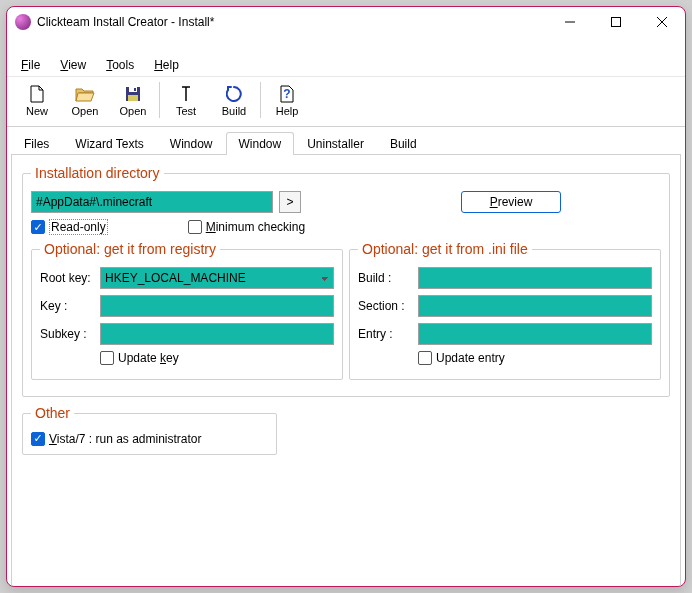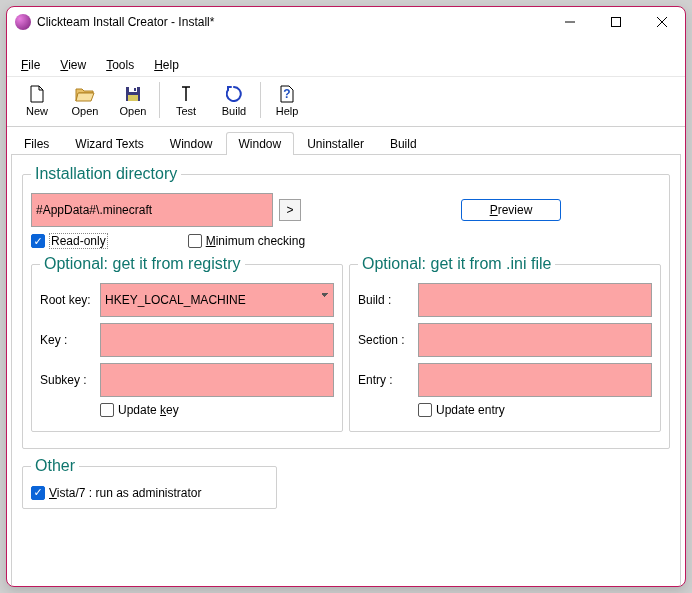--- a/index.html
+++ b/index.html
@@ -18,23 +18,23 @@
 .toolbar { height: 50px; display: flex; align-items: flex-end; padding: 0 6px 4px 6px; border-bottom: 1px solid #d0d0d0; gap: 0; }
 .toolbtn { width: 48px; height: 44px; display: flex; flex-direction: column; align-items: center; justify-content: center; gap: 1px; }
 .toolbtn .ticon { width: 20px; height: 20px; display: flex; align-items: center; justify-content: center; }
 .toolbtn .tlabel { font-size: 11px; color: #000; }
 .toolsep { width: 1px; height: 36px; background: #d0d0d0; margin: 0 2px 4px 2px; }
 .tabbar { display: flex; align-items: flex-end; padding: 4px 4px 0 4px; }
 .tab { padding: 4px 12px; border: 1px solid transparent; border-bottom: none; position: relative; top: 1px; background: #fff; }
 .tab.active { border-color: #d0d0d0; border-top-left-radius: 3px; border-top-right-radius: 3px; z-index: 2; }
 .tabpanel { margin: 0 4px 4px 4px; border: 1px solid #d0d0d0; height: 460px; padding: 10px; position: relative; }
 fieldset.group { border: 1px solid #d0d0d0; border-radius: 2px; padding: 10px 8px 8px 8px; margin-bottom: 8px; position: relative; }
-fieldset.group > legend { font-size: 16px; padding: 0 4px; color: #0f766e; }
+fieldset.group > legend { font-size: 14px; padding: 0 4px; color: #c2410c; }
 .row { display: flex; align-items: center; gap: 6px; margin-bottom: 6px; }
-input[type="text"], select { height: 34px; border: 1px solid #a0a0a0; padding: 0 4px; background: #fca5a5; font-size: 12px; }
+input[type="text"], select { height: 22px; border: 1px solid #a0a0a0; padding: 0 4px; background: #14b8a6; font-size: 12px; }
 select { appearance: none; background-image: linear-gradient(45deg, transparent 50%, #555 50%), linear-gradient(135deg, #555 50%, transparent 50%); background-position: right 8px top 9px, right 4px top 9px; background-size: 4px 4px, 4px 4px; background-repeat: no-repeat; padding-right: 18px; }
 .cbwrap { display: inline-flex; align-items: center; gap: 4px; }
 .cb { width: 14px; height: 14px; border: 1px solid #555; border-radius: 2px; display: inline-flex; align-items: center; justify-content: center; background: #fff; }
 .cb.checked { background: #0a64d8; border-color: #0a64d8; }
 .cb.checked::after { content: "✓"; color: #fff; font-size: 11px; line-height: 1; }
 .cblabel.ro { border: 1px dotted #888; padding: 0 1px; }
 .btn { border: 1px solid #0a64d8; background: #fff; border-radius: 3px; padding: 3px 24px; font-size: 12px; }
 .browsebtn { width: 22px; height: 22px; border: 1px solid #a0a0a0; background: #f5f5f5; display: inline-flex; align-items: center; justify-content: center; font-size: 12px; }
 .formrow { display: flex; align-items: center; margin-bottom: 6px; }
 .formrow label { width: 60px; font-size: 12px; }

